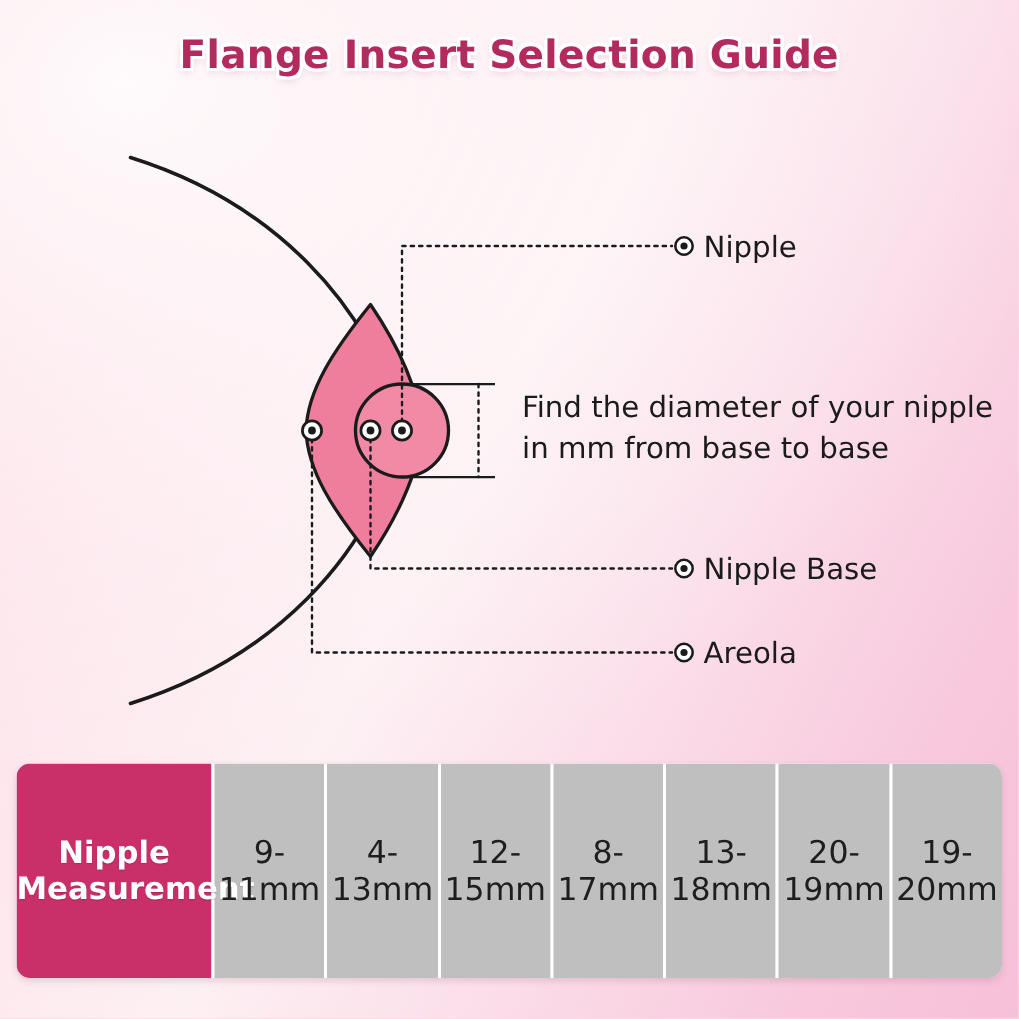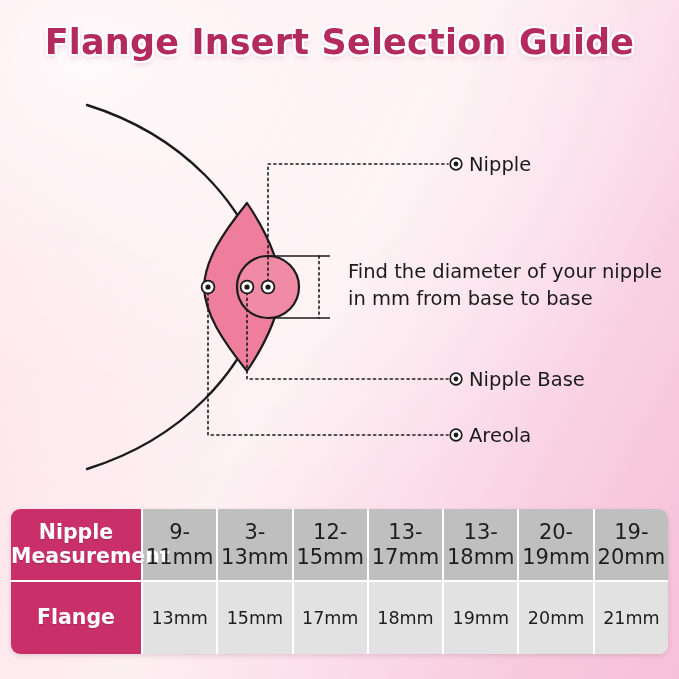--- a/index.html
+++ b/index.html
@@ -28,21 +28,21 @@
   #title-bar {
     position: absolute;
     left: 0;
     top: 22px;
     width: 679px;
     text-align: center;
   }
   #page-title {
     display: inline-block;
     font-family: "DejaVu Sans", sans-serif;
-    font-size: 35px;
+    font-size: 26px;
     font-weight: bold;
     letter-spacing: 0.2px;
     color: #b32b5e;
     text-shadow:
       -2px -2px 0 #ffffff,  2px -2px 0 #ffffff,
       -2px  2px 0 #ffffff,  2px  2px 0 #ffffff,
       -2px  0   0 #ffffff,  2px  0   0 #ffffff,
        0   -2px 0 #ffffff,  0    2px 0 #ffffff,
        0 3px 6px rgba(180,90,130,0.30);
   }
@@ -185,33 +185,23 @@
   </div>
 
   <table id="size-table">
     <tbody>
       <tr class="head-row">
         <td class="rowhead">
           <div>Nipple</div>
           <div>Measurement</div>
         </td>
         <td class="hcell">9-11mm</td>
-        <td class="hcell">3-13mm</td>
+        <td class="hcell">4-13mm</td>
         <td class="hcell">12-15mm</td>
-        <td class="hcell">13-17mm</td>
+        <td class="hcell">8-17mm</td>
         <td class="hcell">13-18mm</td>
         <td class="hcell">20-19mm</td>
         <td class="hcell">19-20mm</td>
       </tr>
-      <tr class="val-row">
-        <td class="rowhead bottom">Flange</td>
-        <td class="vcell">13mm</td>
-        <td class="vcell">15mm</td>
-        <td class="vcell">17mm</td>
-        <td class="vcell">18mm</td>
-        <td class="vcell">19mm</td>
-        <td class="vcell">20mm</td>
-        <td class="vcell">21mm</td>
-      </tr>
     </tbody>
   </table>
 
 </div>
 
 </body></html>

